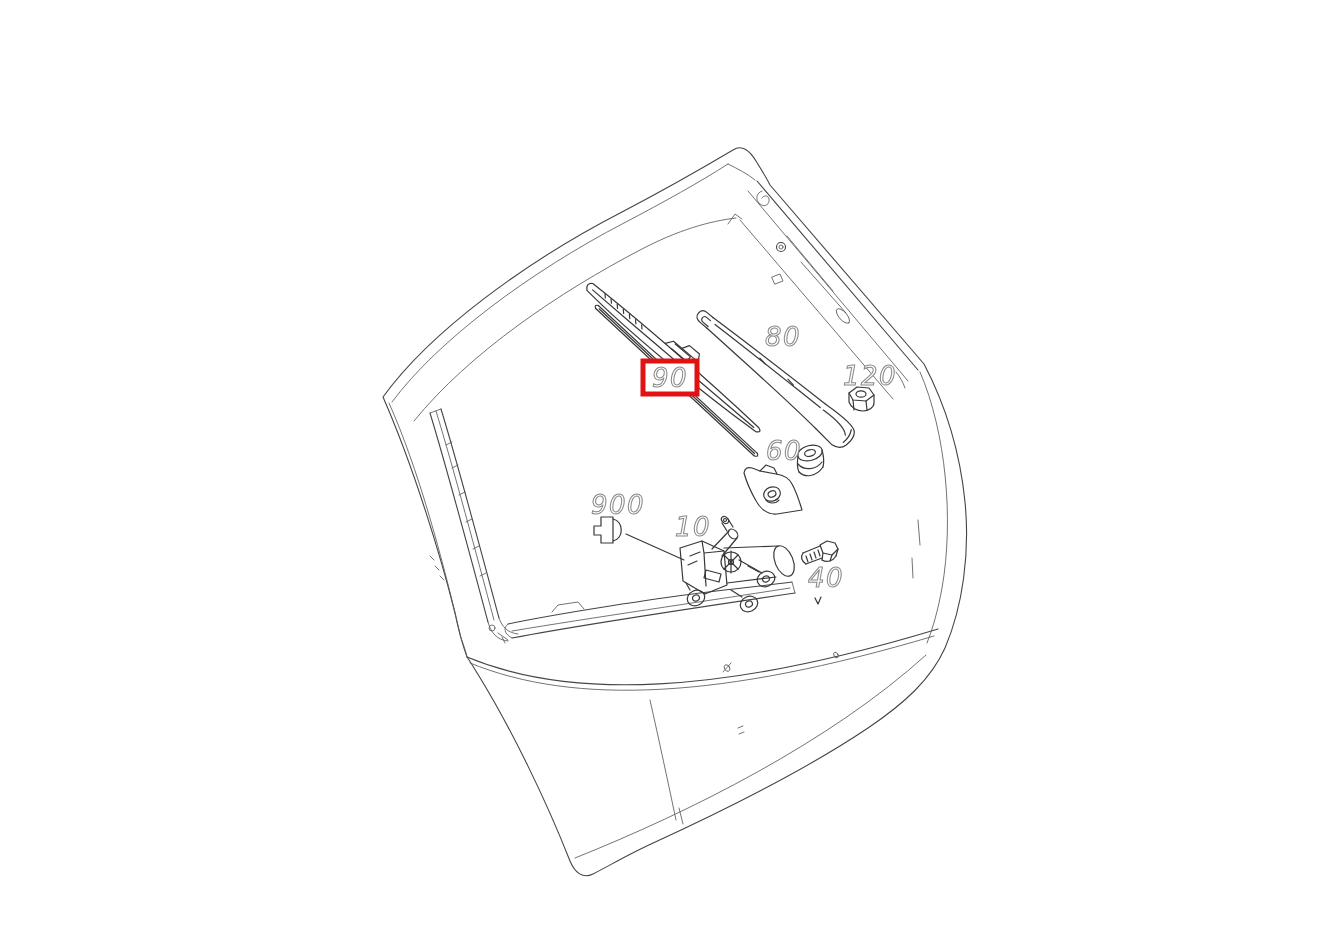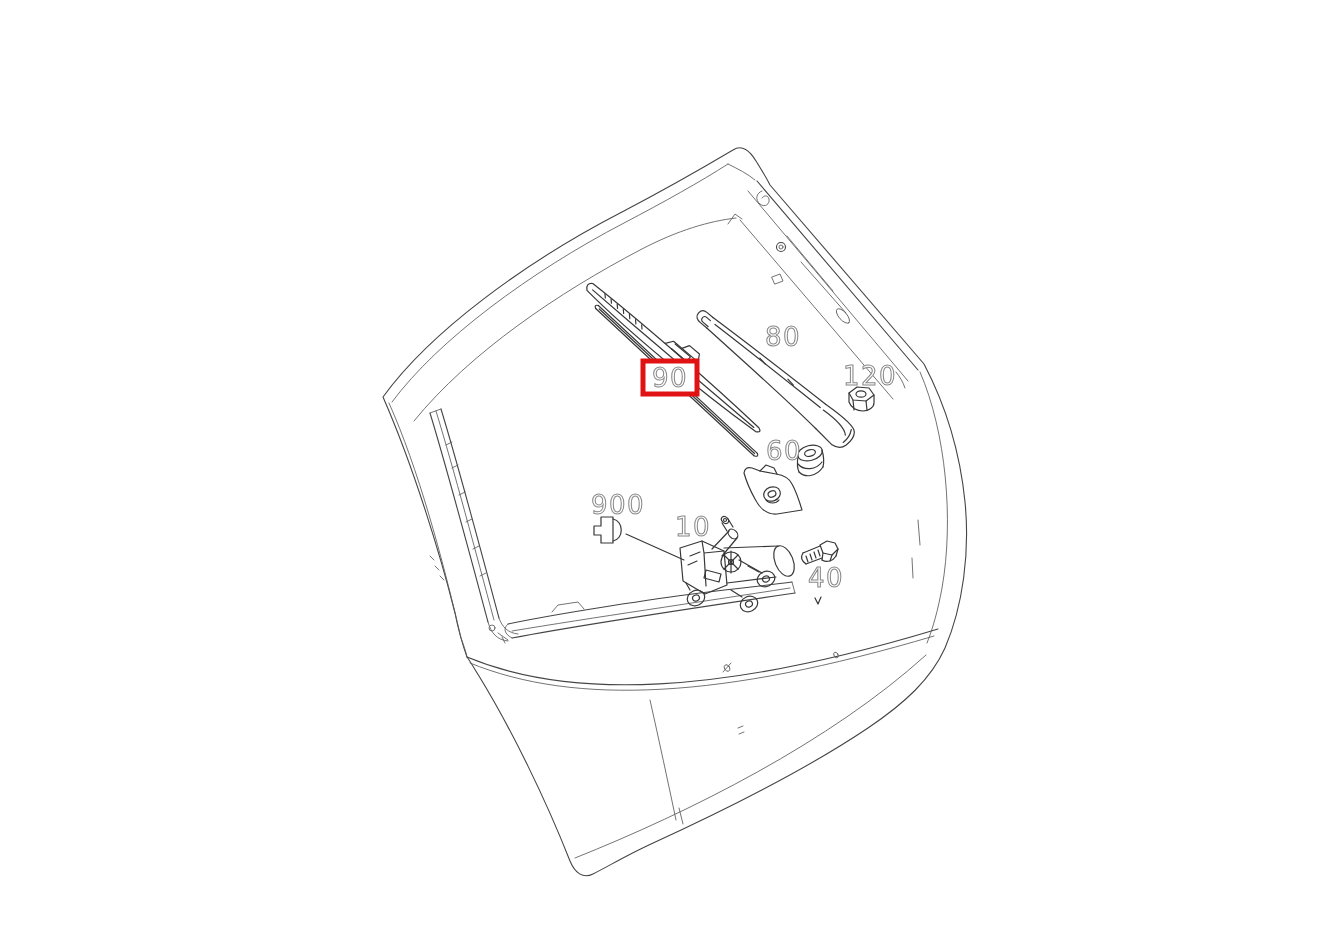--- a/index.html
+++ b/index.html
@@ -1,17 +1,17 @@
 <!DOCTYPE html>
 <html><head>
 <meta charset="utf-8">
 <style>
   html,body{margin:0;padding:0;background:#ffffff;}
   #stage{position:relative;width:1326px;height:937px;background:#ffffff;overflow:hidden;
-         font-family:"DejaVu Sans", sans-serif;}
+         font-family:"DejaVu Sans", sans-serif;font-style:italic;}
   svg{display:block;}
   .art{stroke:#454545;fill:none;stroke-width:1.1;stroke-linecap:round;stroke-linejoin:round;}
   .art .fine{stroke-width:0.85;stroke:#5a5a5a;}
   .part{stroke:#383838;fill:none;stroke-width:1.2;stroke-linecap:round;stroke-linejoin:round;}
   .callout{font-family:"DejaVu Sans", sans-serif;font-size:26px;letter-spacing:1.5px;
            fill:#ffffff;stroke:#8a8a8a;stroke-width:1.05;text-anchor:middle;cursor:pointer;}
   .hlbox{fill:#ffffff;stroke-width:5;}
 </style>
 </head>
 <body>

